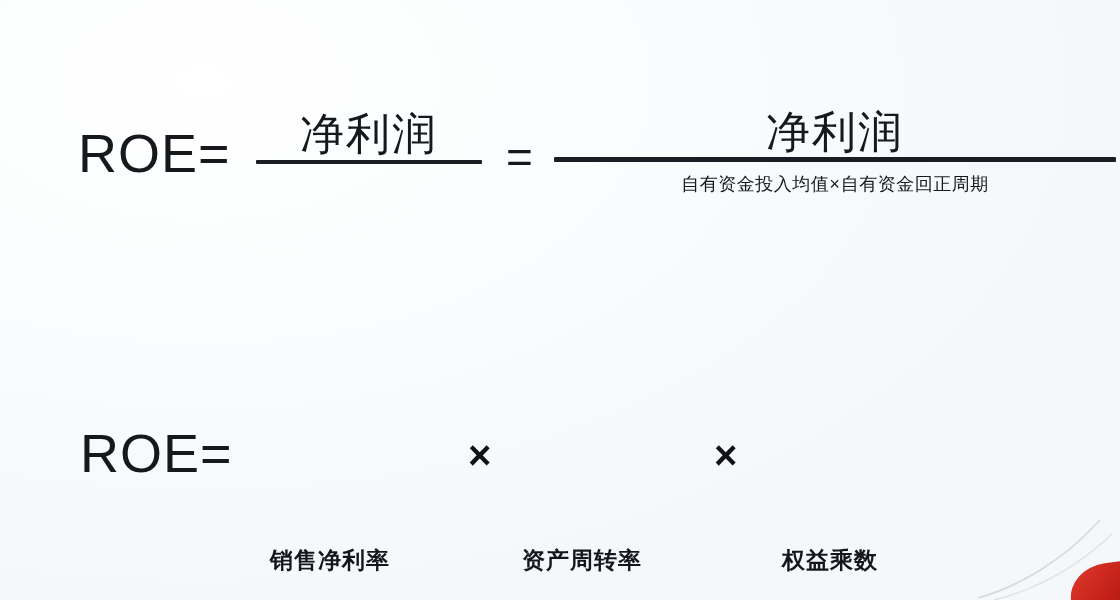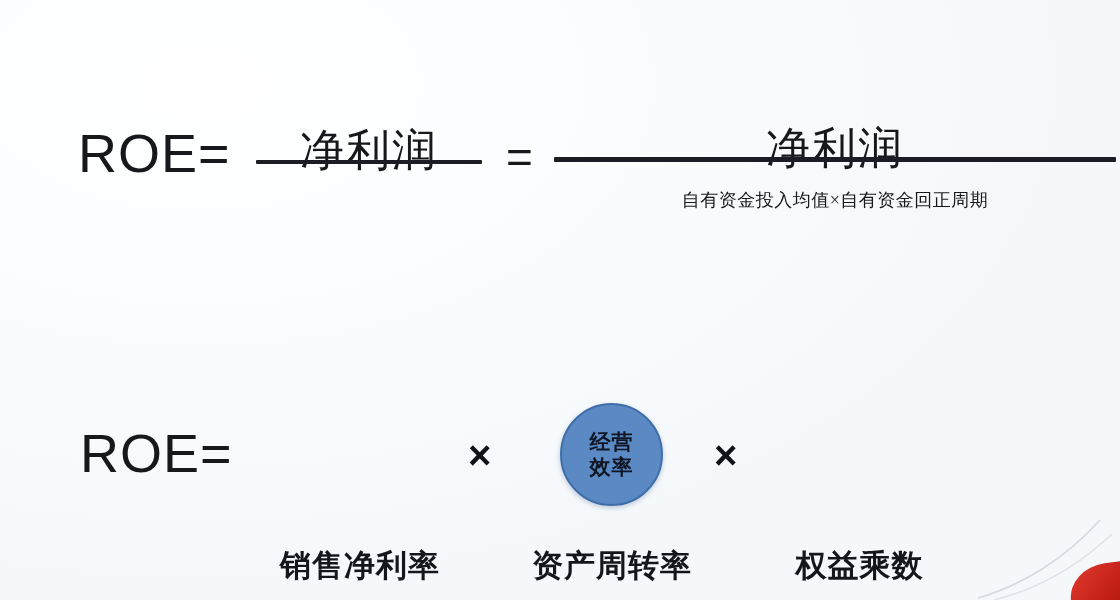--- a/index.html
+++ b/index.html
@@ -49,24 +49,23 @@
     position: absolute;
     font-size: 54px;
     font-weight: 400;
     letter-spacing: 1px;
     color: #16181c;
     white-space: nowrap;
     font-family: "Liberation Sans", "DejaVu Sans", sans-serif;
   }
 
   .cjk {
-    font-family: Liberation Serif, serif;
+    font-family: Liberation Mono, monospace;
     color: #16181c;
     white-space: nowrap;
-    margin-top: 16px;
   }
 
   .eq-sign {
     position: absolute;
     font-size: 46px;
     color: #16181c;
     white-space: nowrap;
     font-family: "Liberation Sans", "DejaVu Sans", sans-serif;
   }
 
@@ -130,25 +129,25 @@
     position: absolute;
     font-size: 40px;
     font-weight: 700;
     color: #101218;
     font-family: "Liberation Sans", "DejaVu Sans", sans-serif;
     line-height: 1;
   }
 
   .caption {
     position: absolute;
-    font-size: 31px;
+    font-size: 23px;
     font-weight: 600;
     letter-spacing: 1px;
     color: #14161c;
-    text-align: center;
+    text-align: left;
     white-space: nowrap;
     font-family: "DejaVu Sans", "Liberation Sans", sans-serif;
   }
 </style>
 </head>
 <body>
 
 <div id="canvas">
 
   <div class="roe-label" id="roe-top" style="left:78px; top:122px;">ROE=</div>
@@ -164,24 +163,20 @@
 
   <div class="frac-bar" id="bar2" style="left:554px; top:157px; width:562px; height:5px;"></div>
 
   <div class="denom cjk" id="den2" style="left:554px; top:172px; width:562px;">自有资金投入均值×自有资金回正周期</div>
 
   <div class="roe-label" id="roe-bottom" style="left:80px; top:422px;">ROE=</div>
 
 
   <div class="mult" id="mult-0" style="left:468px; top:435px;">×</div>
 
-  <div class="circle" id="circle-1" style="left: 560px; top: 403px; background: radial-gradient(circle at 32% 28%, rgb(91, 137, 194) 0%, rgb(91, 137, 194) 45%, rgb(91, 137, 194) 100%); filter: saturate(1.02);">
-    <span class="line">经营</span>
-    <span class="line">效率</span>
-  </div>
 
   <div class="mult" id="mult-1" style="left:714px; top:435px;">×</div>
 
 
   <div class="caption" id="cap-0" style="left:270px; top:545px; width:180px;">销售净利率</div>
 
   <div class="caption" id="cap-1" style="left:522px; top:545px; width:180px;">资产周转率</div>
 
   <div class="caption" id="cap-2" style="left:782px; top:545px; width:155px;">权益乘数</div>
 

